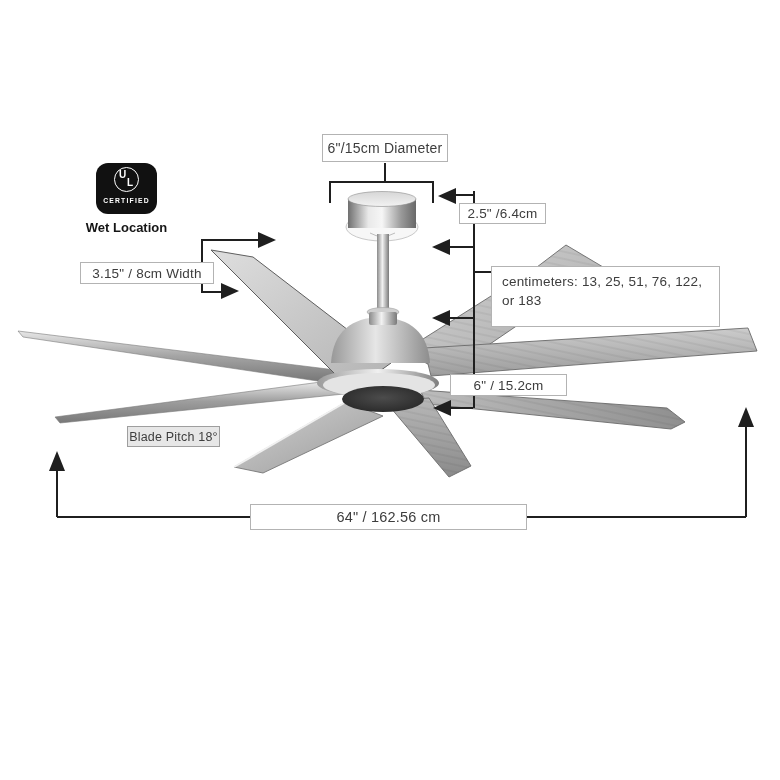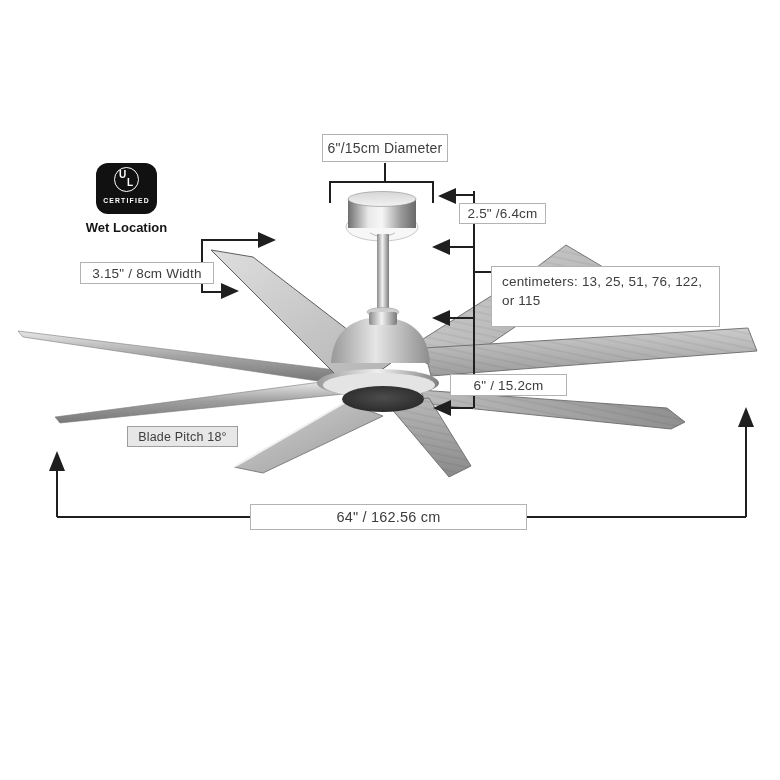--- a/index.html
+++ b/index.html
@@ -176,22 +176,22 @@
   </div>
   <div class="wet-location">Wet Location</div>
 
   <div class="dim-box" style="left:322px;top:134px;width:126px;height:28px;font-size:14px;">6"/15cm Diameter</div>
 
   <div class="dim-box" style="left:459px;top:203px;width:87px;height:21px;">2.5" /6.4cm</div>
 
   <div class="dim-box" style="left:80px;top:262px;width:134px;height:22px;">3.15" / 8cm Width</div>
 
   <div class="dim-box left-align" style="left:491px;top:266px;width:229px;height:61px;">
-    <div>centimeters: 13, 25, 51, 76, 122, or 115</div>
+    <div>centimeters: 13, 25, 51, 76, 122, or 183</div>
   </div>
 
   <div class="dim-box" style="left:450px;top:374px;width:117px;height:22px;">6" / 15.2cm</div>
 
-  <div class="dim-box pitch" style="left:127px;top:426px;width:111px;height:21px;">Blade Pitch 18°</div>
+  <div class="dim-box pitch" style="left:127px;top:426px;width:93px;height:21px;">Blade Pitch 18°</div>
 
   <div class="dim-box span-box" style="left:250px;top:504px;width:277px;height:26px;">64" / 162.56 cm</div>
 
 </div>
 
 </body></html>

